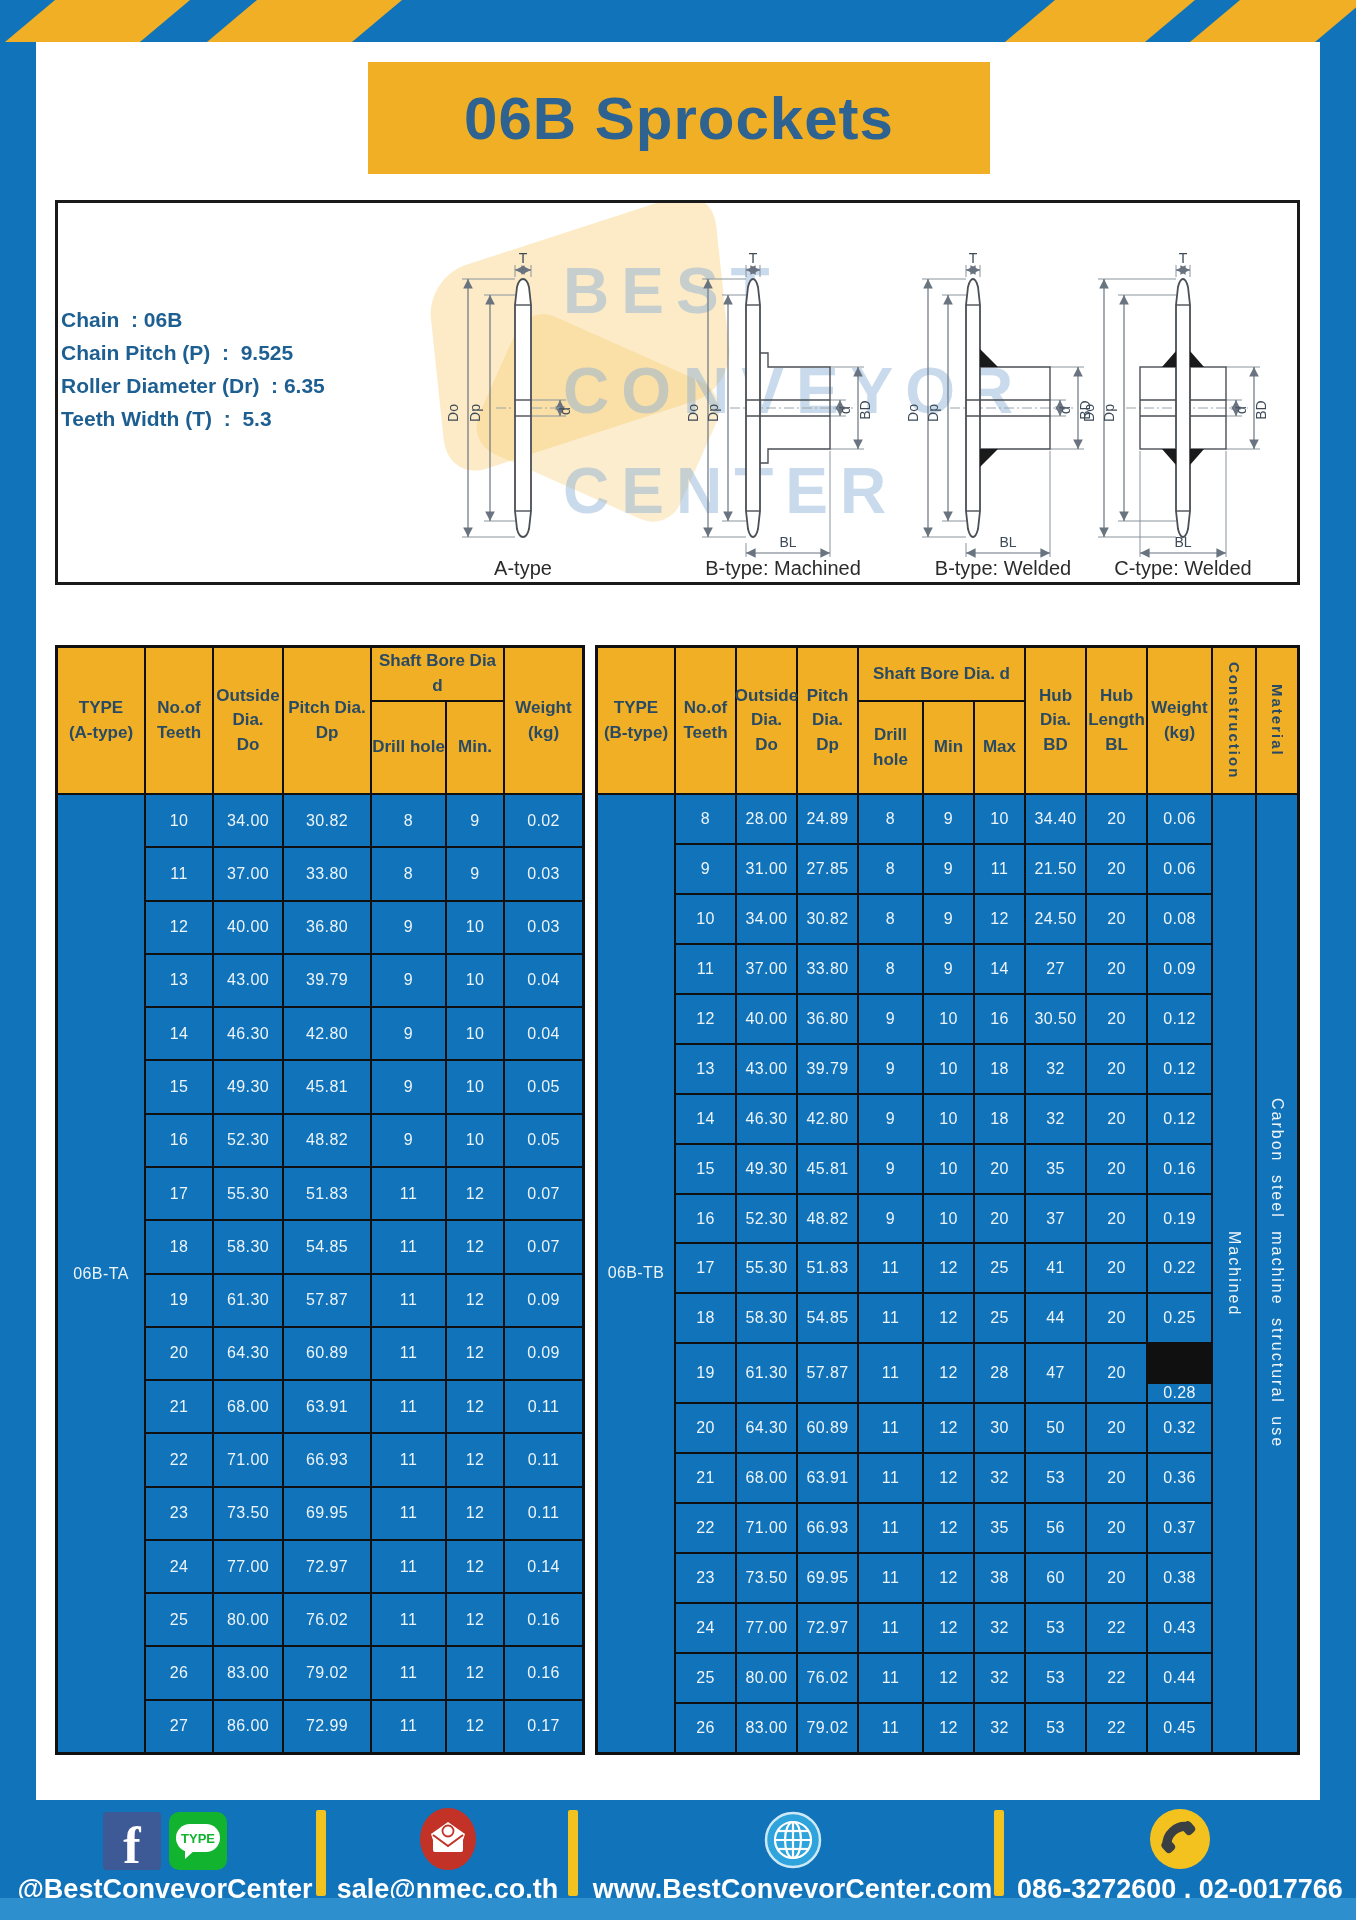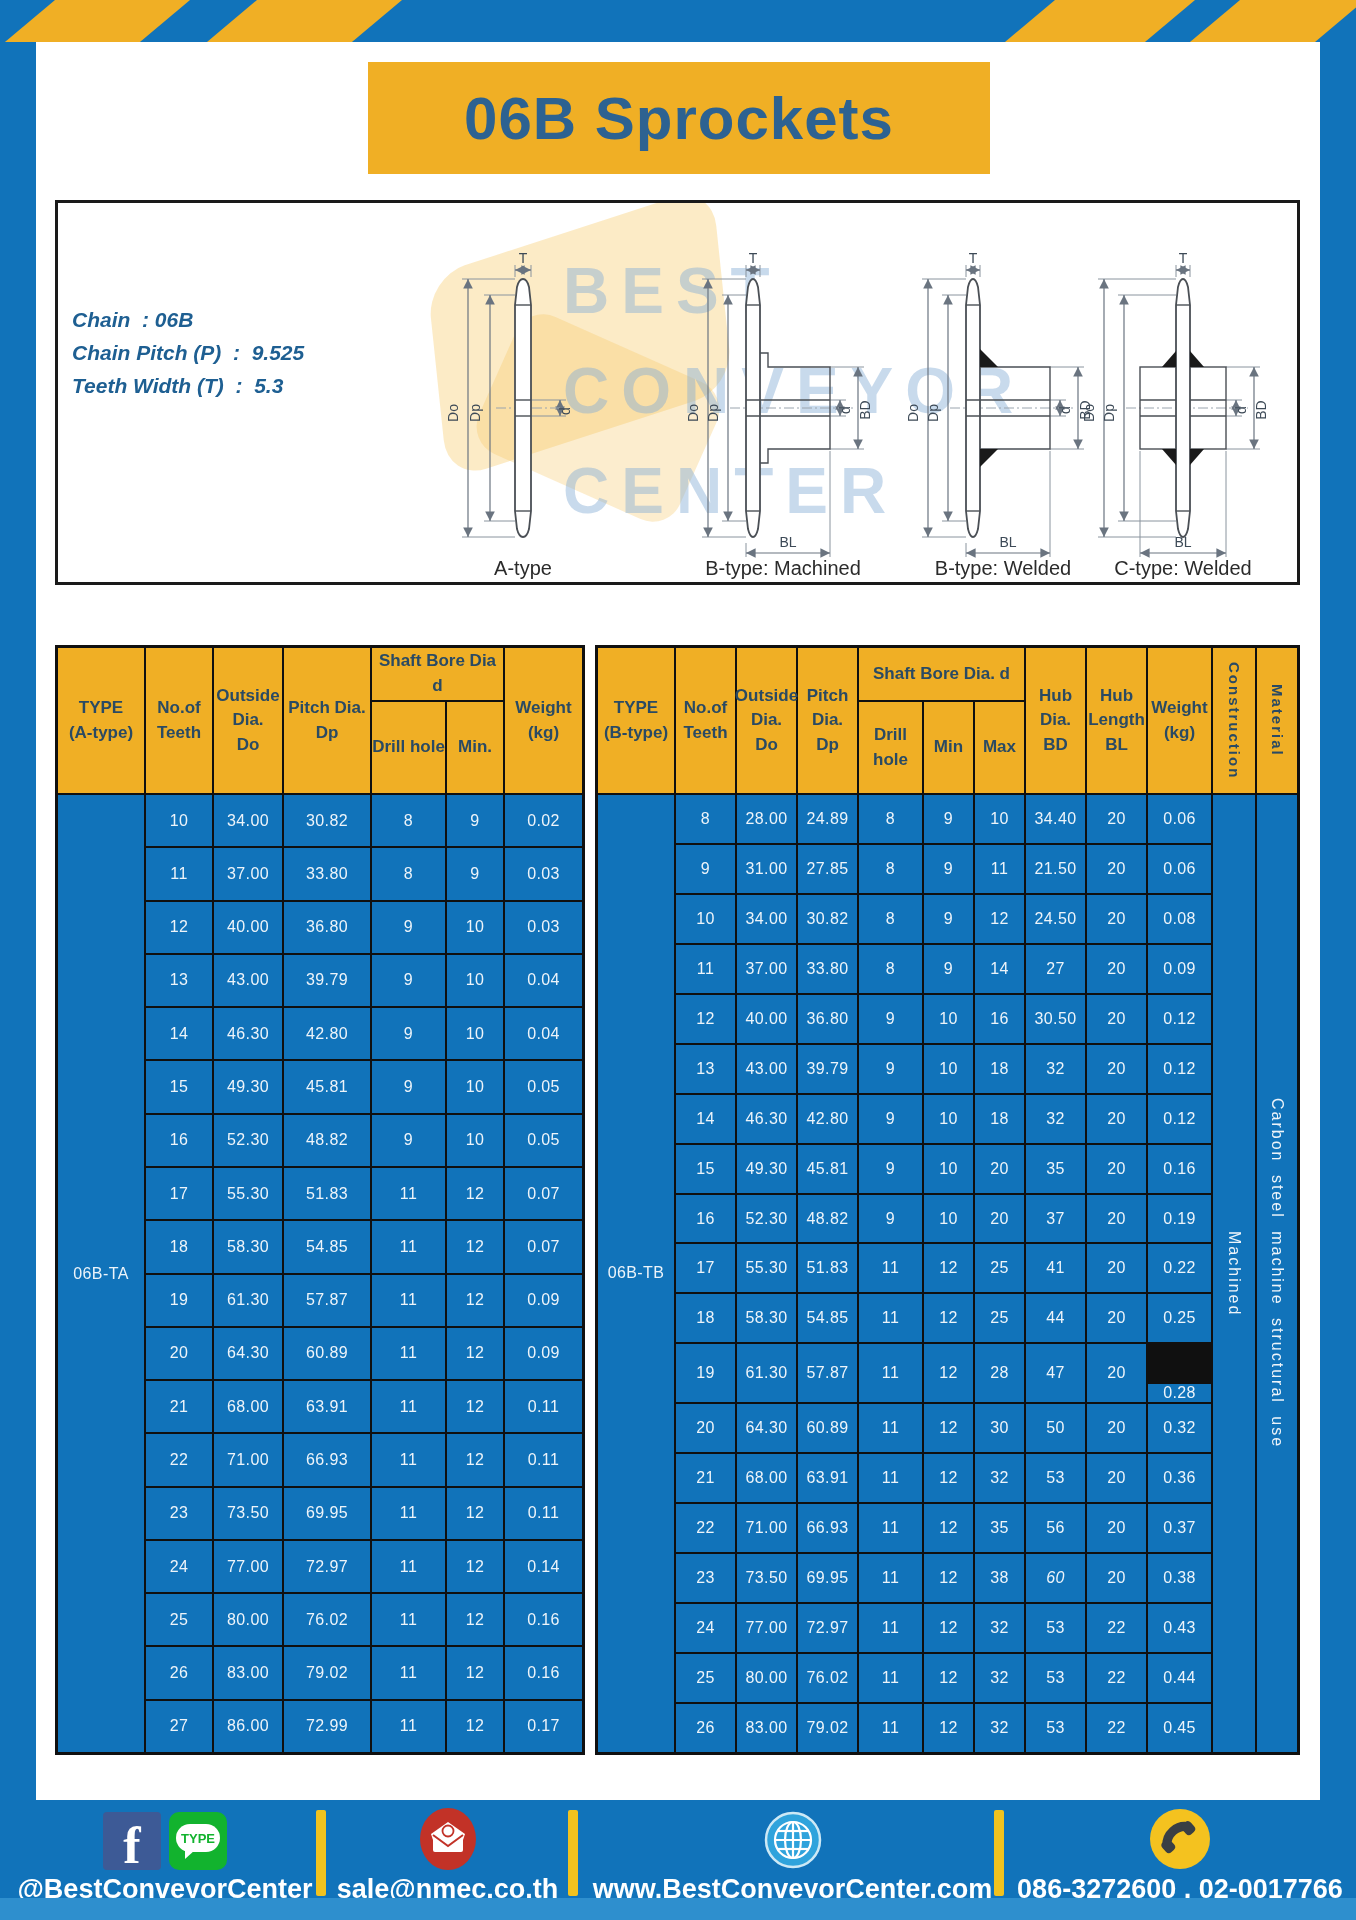--- a/index.html
+++ b/index.html
@@ -20,21 +20,21 @@
 
   
   .panel { position:absolute; left:55px; top:200px; width:1245px; height:385px; background:#fff;
            border:3px solid #1a1a1a; overflow:hidden; }
   .watermark { position:absolute; left:505px; top:38px; width:620px; z-index:0;
                color:rgba(133,172,212,0.45); font-weight:bold; font-size:64px; letter-spacing:12px; line-height:100px; }
   .wm-blob  { position:absolute; left:372px; top:30px; width:300px; height:200px; z-index:0;
               background:rgba(246,197,92,0.35); border-radius:40px; transform:rotate(-18deg) skewX(-12deg); }
   .wm-blob2 { position:absolute; left:430px; top:140px; width:220px; height:150px; z-index:0;
               background:rgba(246,197,92,0.30); border-radius:30px; transform:rotate(24deg); }
-  .specs { position:absolute; left:14px; top:100px; z-index:2;font-style:italic; }
+  .specs { position:absolute; left:3px; top:100px; z-index:2; }
   .specs div { font-size:21px; font-weight:bold; color:#1E5F92; line-height:33px; white-space:pre; }
   .fig { position:absolute; top:50px; width:210px; z-index:1; }
   .fig svg { display:block; }
   .fig .caption { text-align:center; font-size:20px; color:#2b2b2b; margin-top:-6px; }
   .dimtxt { font-size:14px; fill:#3d4a57; }
 
   
   .tbl { position:absolute; top:645px; height:1110px; display:grid; gap:2px; background:#101010;
          border:3px solid #101010; z-index:1; }
   #table-a { left:55px;  width:530px; grid-template-columns:86px 66px 68px 86px 73px 56px 77px;
@@ -86,20 +86,21 @@
     <div class="wm-blob2"></div>
     <div class="watermark">
       <div>BEST</div>
       <div>CONVEYOR</div>
       <div>CENTER</div>
     </div>
 
     <div class="specs">
       <div>Chain  : 06B</div>
       <div>Chain Pitch (P)  :  9.525</div>
+      <div>Roller Diameter (Dr)  : 6.35</div>
       <div>Teeth Width (T)  :  5.3</div>
     </div>
 
     <div class="fig" style="left:360px;">
       <svg width="210" height="310" viewBox="0 0 210 310">
         <defs>
           <marker id="ar" markerWidth="9" markerHeight="8" refX="8" refY="4" orient="auto-start-reverse">
             <path d="M0,0 L8,4 L0,8 Z" fill="#6a7480"></path>
           </marker>
         </defs>
@@ -560,21 +561,21 @@
       <div class="c" style="grid-area: 17 / 7 / 18 / 8;">35</div>
       <div class="c" style="grid-area: 17 / 8 / 18 / 9;">56</div>
       <div class="c" style="grid-area: 17 / 9 / 18 / 10;">20</div>
       <div class="c" style="grid-area: 17 / 10 / 18 / 11;">0.37</div>
       <div class="c" style="grid-area: 18 / 2 / 19 / 3;">23</div>
       <div class="c" style="grid-area: 18 / 3 / 19 / 4;">73.50</div>
       <div class="c" style="grid-area: 18 / 4 / 19 / 5;">69.95</div>
       <div class="c" style="grid-area: 18 / 5 / 19 / 6;">11</div>
       <div class="c" style="grid-area: 18 / 6 / 19 / 7;">12</div>
       <div class="c" style="grid-area: 18 / 7 / 19 / 8;">38</div>
-      <div class="c" style="grid-area: 18 / 8 / 19 / 9; font-style: italic;">60</div>
+      <div class="c" style="grid-area: 18 / 8 / 19 / 9;">60</div>
       <div class="c" style="grid-area: 18 / 9 / 19 / 10;">20</div>
       <div class="c" style="grid-area: 18 / 10 / 19 / 11;">0.38</div>
       <div class="c" style="grid-area: 19 / 2 / 20 / 3;">24</div>
       <div class="c" style="grid-area: 19 / 3 / 20 / 4;">77.00</div>
       <div class="c" style="grid-area: 19 / 4 / 20 / 5;">72.97</div>
       <div class="c" style="grid-area: 19 / 5 / 20 / 6;">11</div>
       <div class="c" style="grid-area: 19 / 6 / 20 / 7;">12</div>
       <div class="c" style="grid-area: 19 / 7 / 20 / 8;">32</div>
       <div class="c" style="grid-area: 19 / 8 / 20 / 9;">53</div>
       <div class="c" style="grid-area: 19 / 9 / 20 / 10;">22</div>

